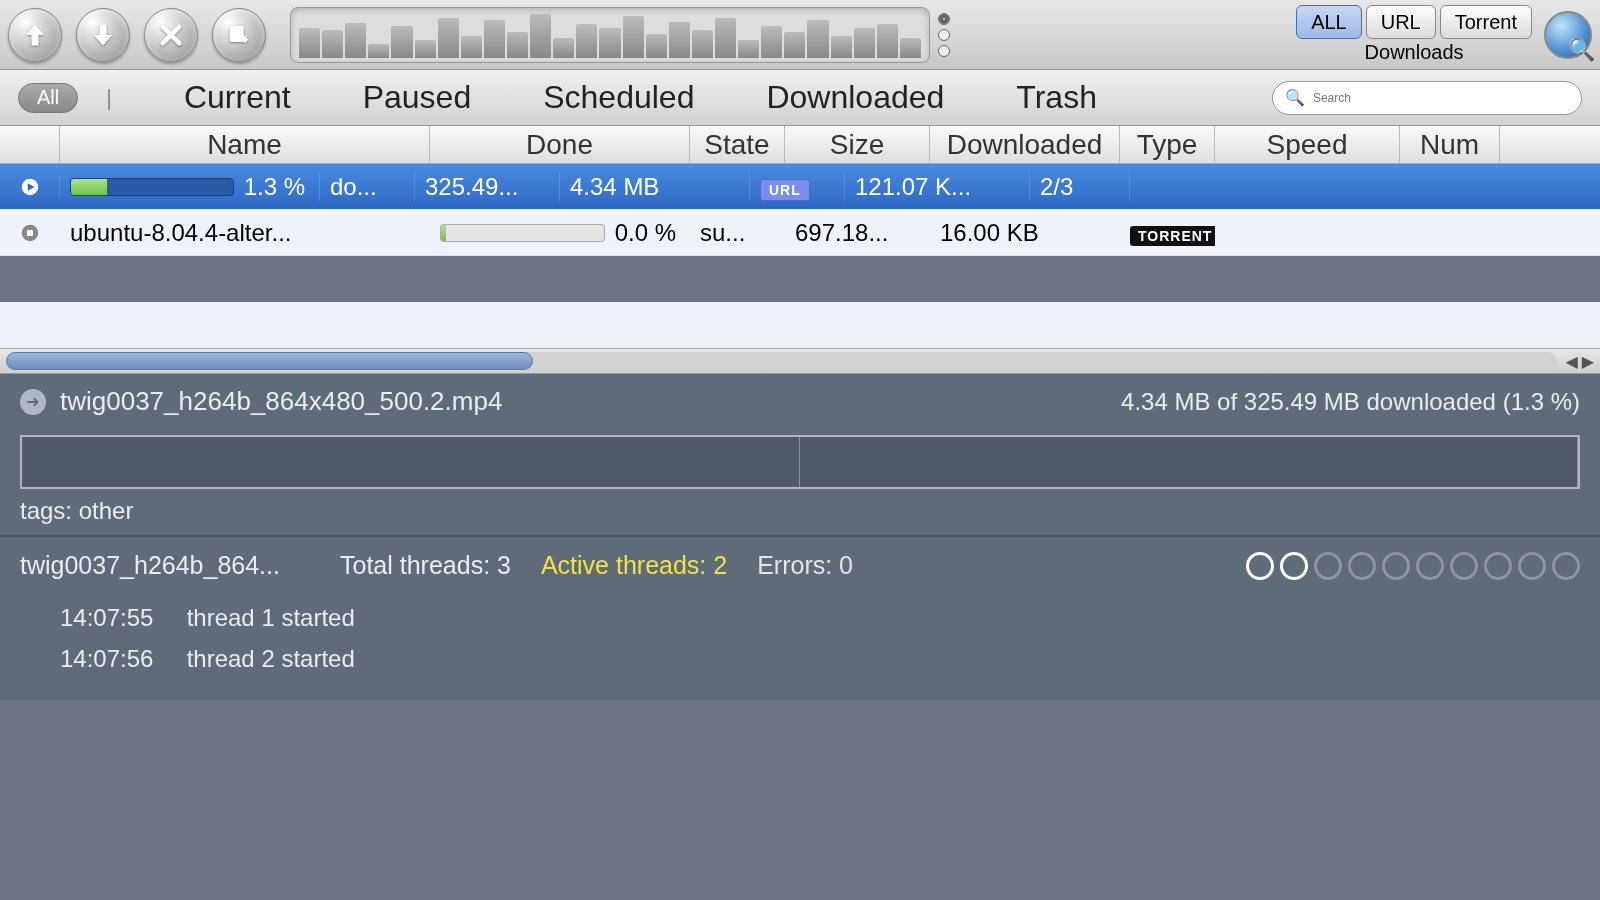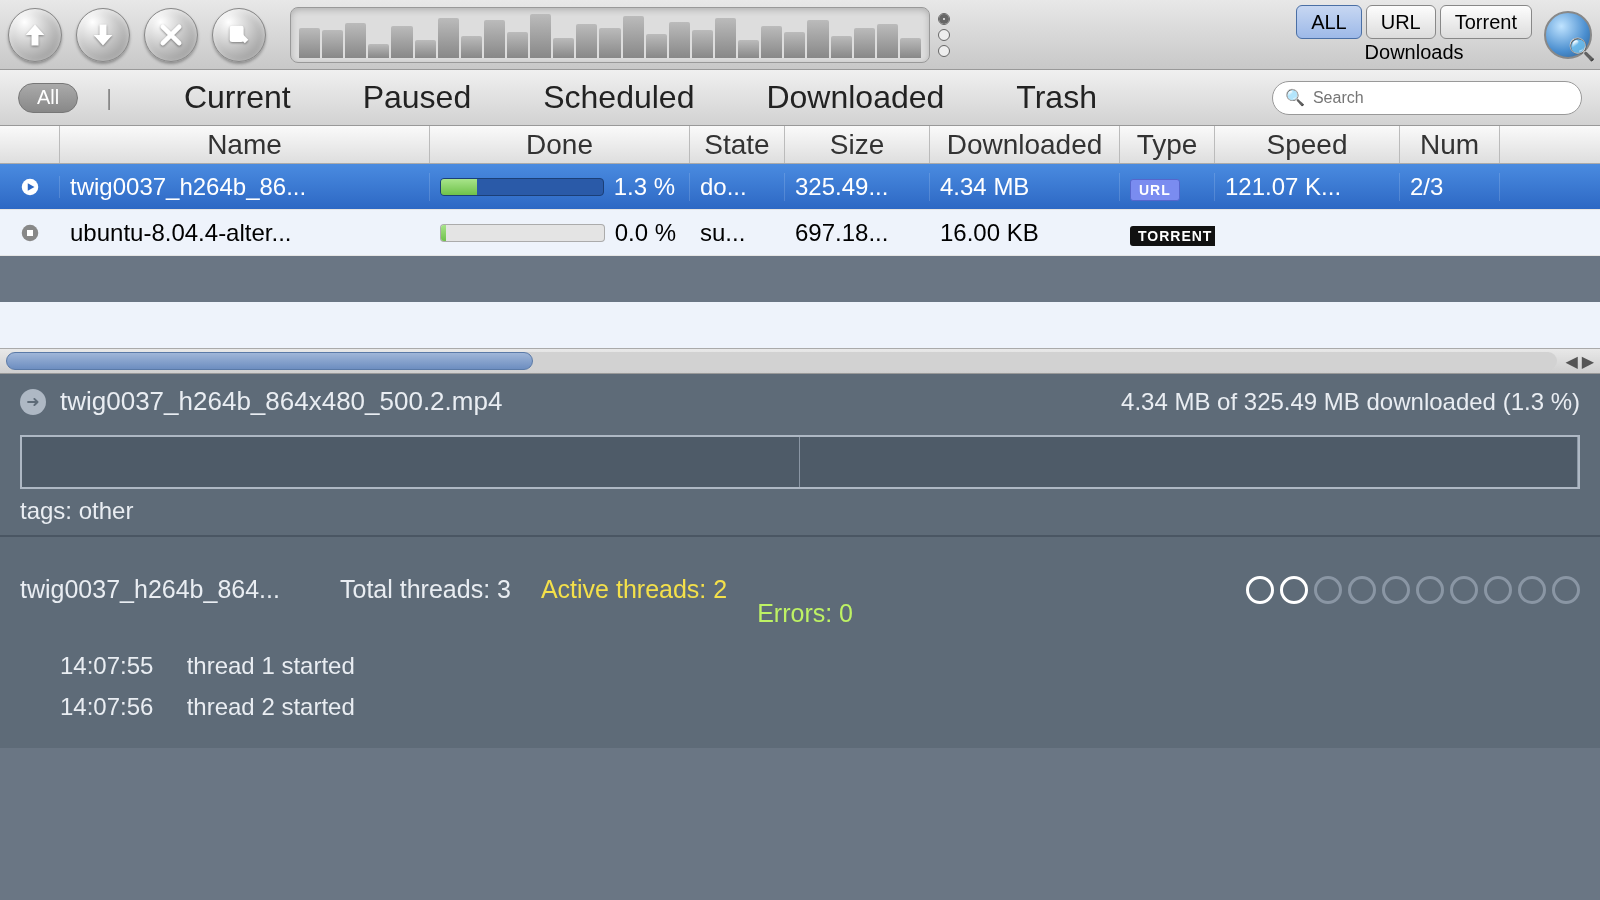--- a/index.html
+++ b/index.html
@@ -22,21 +22,21 @@
 .globe-area { margin-left:12px; display:flex; flex-direction:column; align-items:center; }
 .globe { width:48px; height:48px; border-radius:50%; background:radial-gradient(circle at 35% 30%,#bfe3ff,#4a8ecf 60%,#2a5a8a); border:2px solid #888; position:relative; }
 .mag { position:absolute; right:-6px; bottom:-6px; font-size:22px; }
 
 
 .filterbar { height:56px; background:linear-gradient(#f0f0f0,#d2d2d2); border-bottom:1px solid #999; display:flex; align-items:center; padding:0 18px; gap:28px; }
 .pill { height:30px; padding:0 18px; border-radius:15px; background:linear-gradient(#aaa,#888); color:#fff; font-size:20px; display:flex; align-items:center; border:1px solid #777; cursor:pointer; }
 .sep { color:#888; font-size:22px; }
 .filter-link { font-size:32px; color:#222; cursor:pointer;margin-left:44px; }
 .searchbox { margin-left:auto; width:310px; height:34px; border:1px solid #999; border-radius:17px; background:#fff; display:flex; align-items:center; padding:0 12px; gap:8px; }
-.searchbox input { border:none; outline:none; flex:1; font-size:16px; color:#6d28d9; background:transparent; }
+.searchbox input { border:none; outline:none; flex:1; font-size:12px; color:#6d28d9; background:transparent; }
 
 
 .thead { height:38px; background:linear-gradient(#fafafa,#dedede); border-bottom:1px solid #aaa; display:flex; font-size:28px; color:#333; }
 .thead .th { border-right:1px solid #bbb; display:flex; align-items:center; justify-content:center; }
 .col-icon{width:60px;} .col-name{width:370px;} .col-done{width:260px;} .col-state{width:95px;} .col-size{width:145px;} .col-dl{width:190px;} .col-type{width:95px;} .col-speed{width:185px;} .col-num{width:100px;}
 
 .tbody { background:#fff; }
 .tr { height:46px; display:flex; font-size:24px; align-items:center; border-bottom:1px solid #e5e5e5; }
 .tr .td { padding:0 10px; overflow:hidden; white-space:nowrap; text-overflow:ellipsis; }
 .tr.selected { background:linear-gradient(#4a8be0,#2d68c4); color:#fff; }
@@ -63,21 +63,21 @@
 .detail { background:#5e6b78; color:#e9edf2; padding:12px 20px 10px; }
 .detail-top { display:flex; align-items:center; gap:14px; font-size:26px; }
 .detail-top .right { margin-left:auto; font-size:24px; }
 .chunkbar { margin:18px 0 8px; height:54px; border:2px solid #aeb8c4; background:#4e5b68; display:flex; }
 .chunkbar .chunk { border-right:1px solid #8a96a4; }
 .tags { text-align:left; font-size:24px; margin-top:6px; }
 
 .threadbar { background:#5e6b78; border-top:2px solid #4a5663; padding:14px 20px; display:flex; align-items:center; gap:30px; font-size:25px; color:#e9edf2; }
 .threadbar .name { width:290px; overflow:hidden; white-space:nowrap; text-overflow:ellipsis; }
 .threadbar .active { color:#f4e04a; }
-.threadbar .errors { color:#bef264;margin-top:48px; }
+.threadbar .errors { color:#e5e5e5; }
 .circles { margin-left:auto; display:flex; gap:6px; }
 .circle { width:28px; height:28px; border-radius:50%; border:3px solid #8a96a4; }
 .circle.on { border-color:#fff; }
 
 .log { background:#5e6b78; color:#e9edf2; padding:4px 60px 20px; font-size:24px; line-height:1.7; }
 .log .time { display:inline-block; width:120px; }
 </style>
 </head>
 <body>
 
@@ -182,21 +182,20 @@
 <div class="tbody" id="tbody">
     <div class="tr selected">
       <div class="td col-icon" style="display:flex;justify-content:center;">
         <span class="row-icon">
           <svg width="18" height="18" viewBox="0 0 24 24">
             <circle cx="12" cy="12" r="11" fill="#fff"></circle>
             <path d="M9 7l9 5-9 5z" fill="#2d68c4"></path>
           </svg>
         </span>
       </div>
-      <div class="td col-name">twig0037_h264b_86...</div>
       <div class="td col-done">
         <div class="progress">
           <div class="fill" style="width:22%"></div>
         </div>
         <span>1.3 %</span>
       </div>
       <div class="td col-state">do...</div>
       <div class="td col-size">325.49...</div>
       <div class="td col-dl">4.34 MB</div>
       <div class="td col-type"><span class="badge url">URL</span></div>

